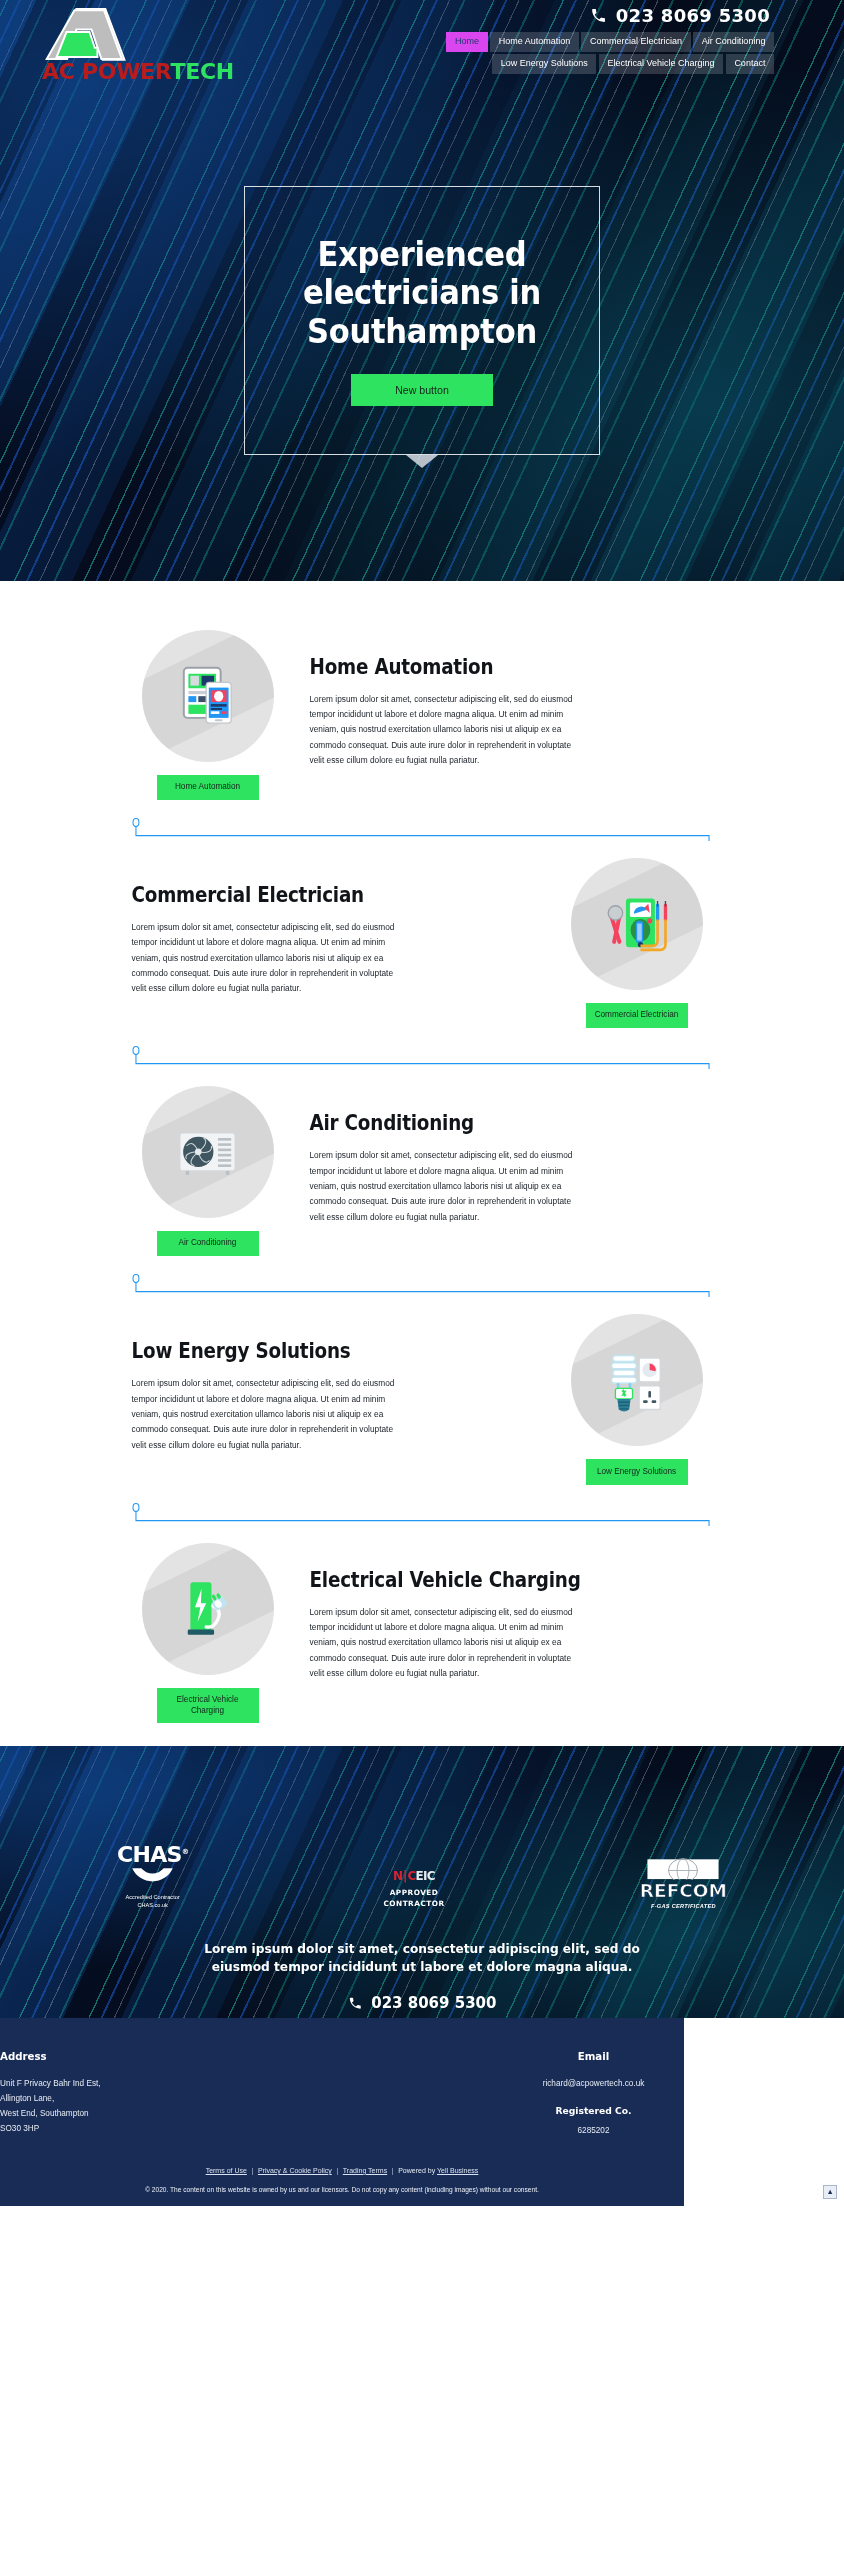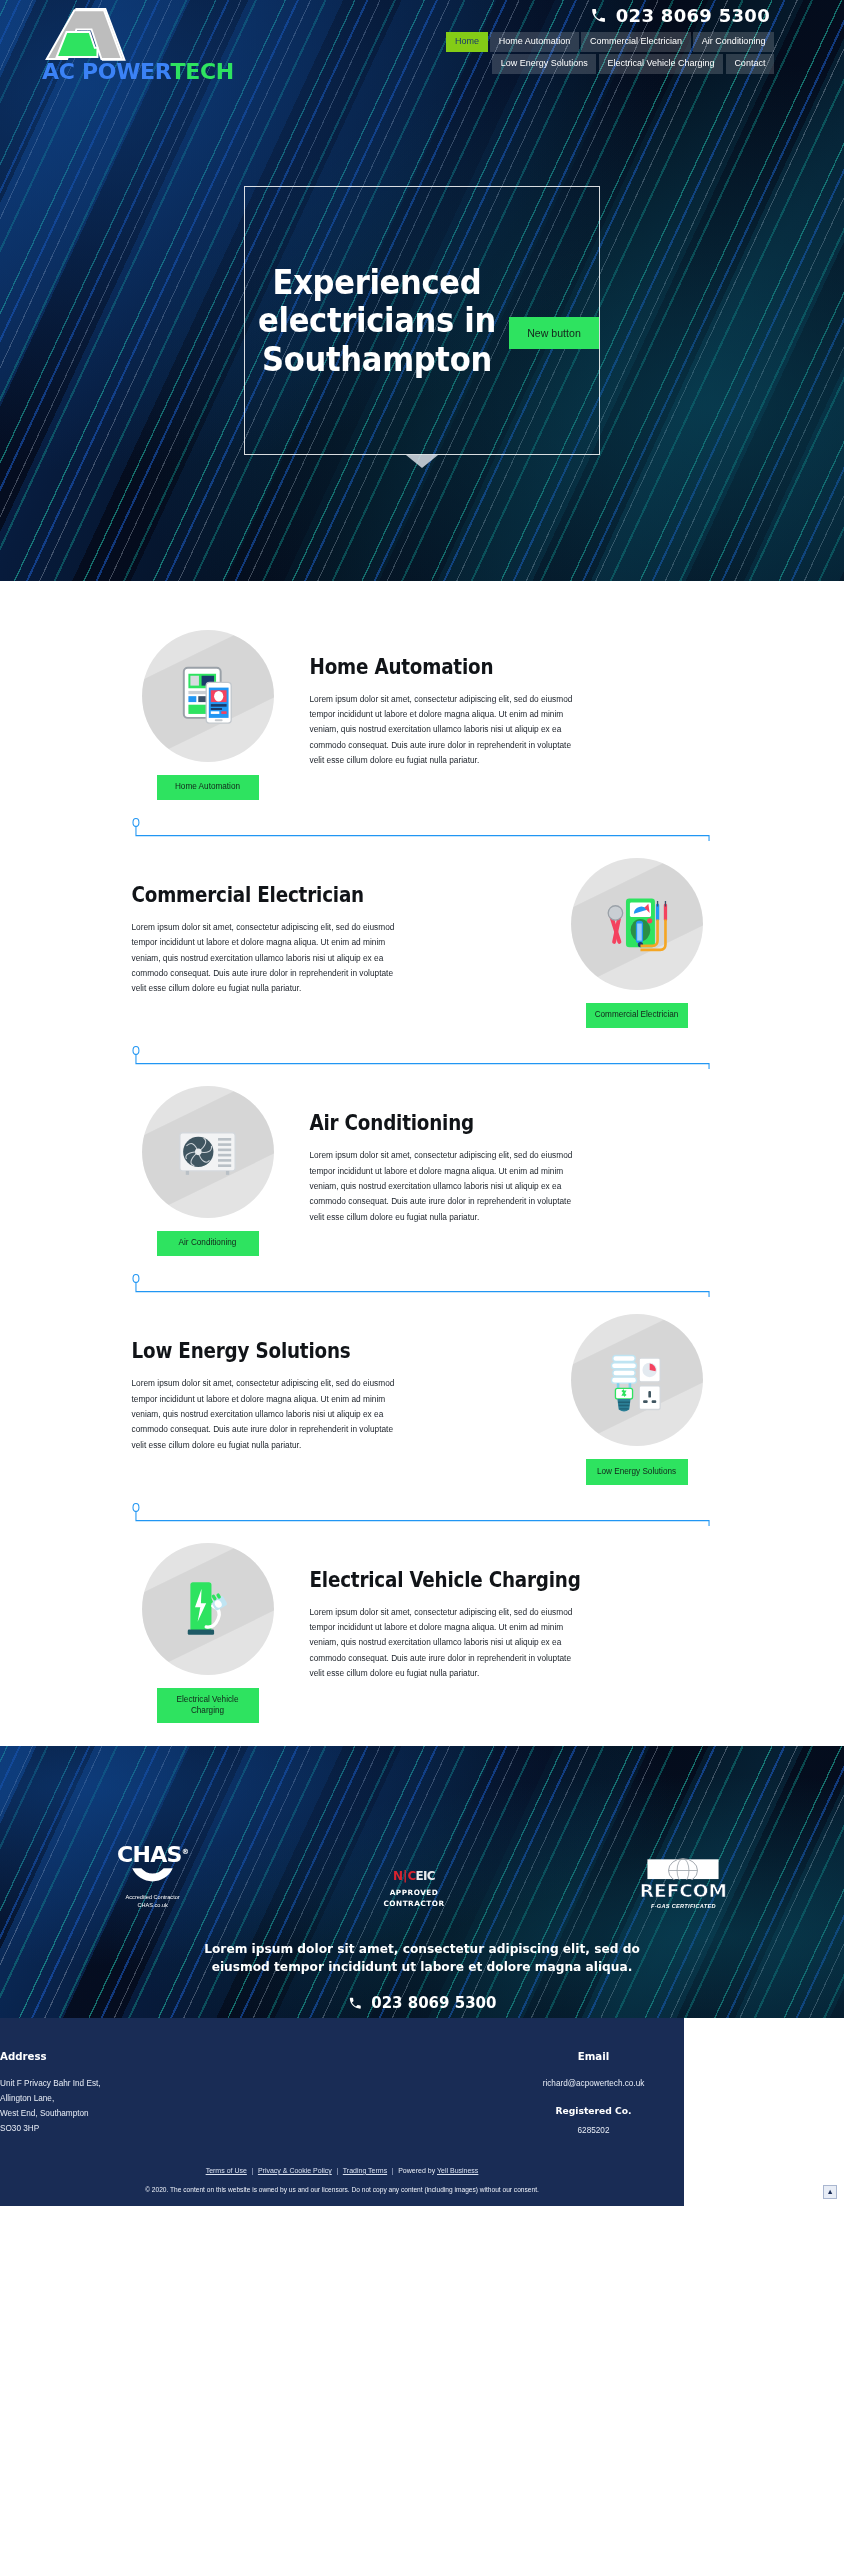--- a/index.html
+++ b/index.html
@@ -60,21 +60,21 @@
   .logo-mark { display: block; }
   .logo-word {
     font-family: "DejaVu Sans", sans-serif;
     font-weight: bold;
     font-size: 22px;
     letter-spacing: -0.3px;
     margin-top: -1.3px;
     margin-left: 4px;
     white-space: nowrap;
   }
-  .lw-a { color: #3b82f6; }
+  .lw-a { color: #b91c1c; }
   .lw-b { color: #2ee360; }
 
   .phone-top {
     position: absolute;
     right: 74px;
     top: 5.3px;
     display: flex;
     align-items: center;
     gap: 9.2px;
     color: #ffffff;
@@ -100,33 +100,33 @@
     display: inline-block;
     padding: 4.6px 8.6px 5.3px 8.6px;
     font-size: 9px;
     color: #ffffff;
     background: rgba(255,255,255,0.17);
     text-decoration: none;
     line-height: 1.1;
     white-space: nowrap;
   }
   .nav a.active {
-    background: #84cc16;
+    background: #d946ef;
     color: #1b3a6b;
   }
 
   .hero-box {
     position: absolute;
     left: 244px;
     top: 186px;
     width: 356px;
     height: 269px;
     border: 1.3px solid rgba(255,255,255,0.85);
     display: flex;
-    flex-direction: row;
+    flex-direction: column;
     align-items: center;
     justify-content: center;
   }
   .hero-title {
     font-family: "DejaVu Sans Condensed", "Liberation Sans Narrow", "Liberation Sans", sans-serif;
     font-weight: bold;
     font-size: 34px;
     line-height: 1.13;
     color: #ffffff;
     text-align: center;

